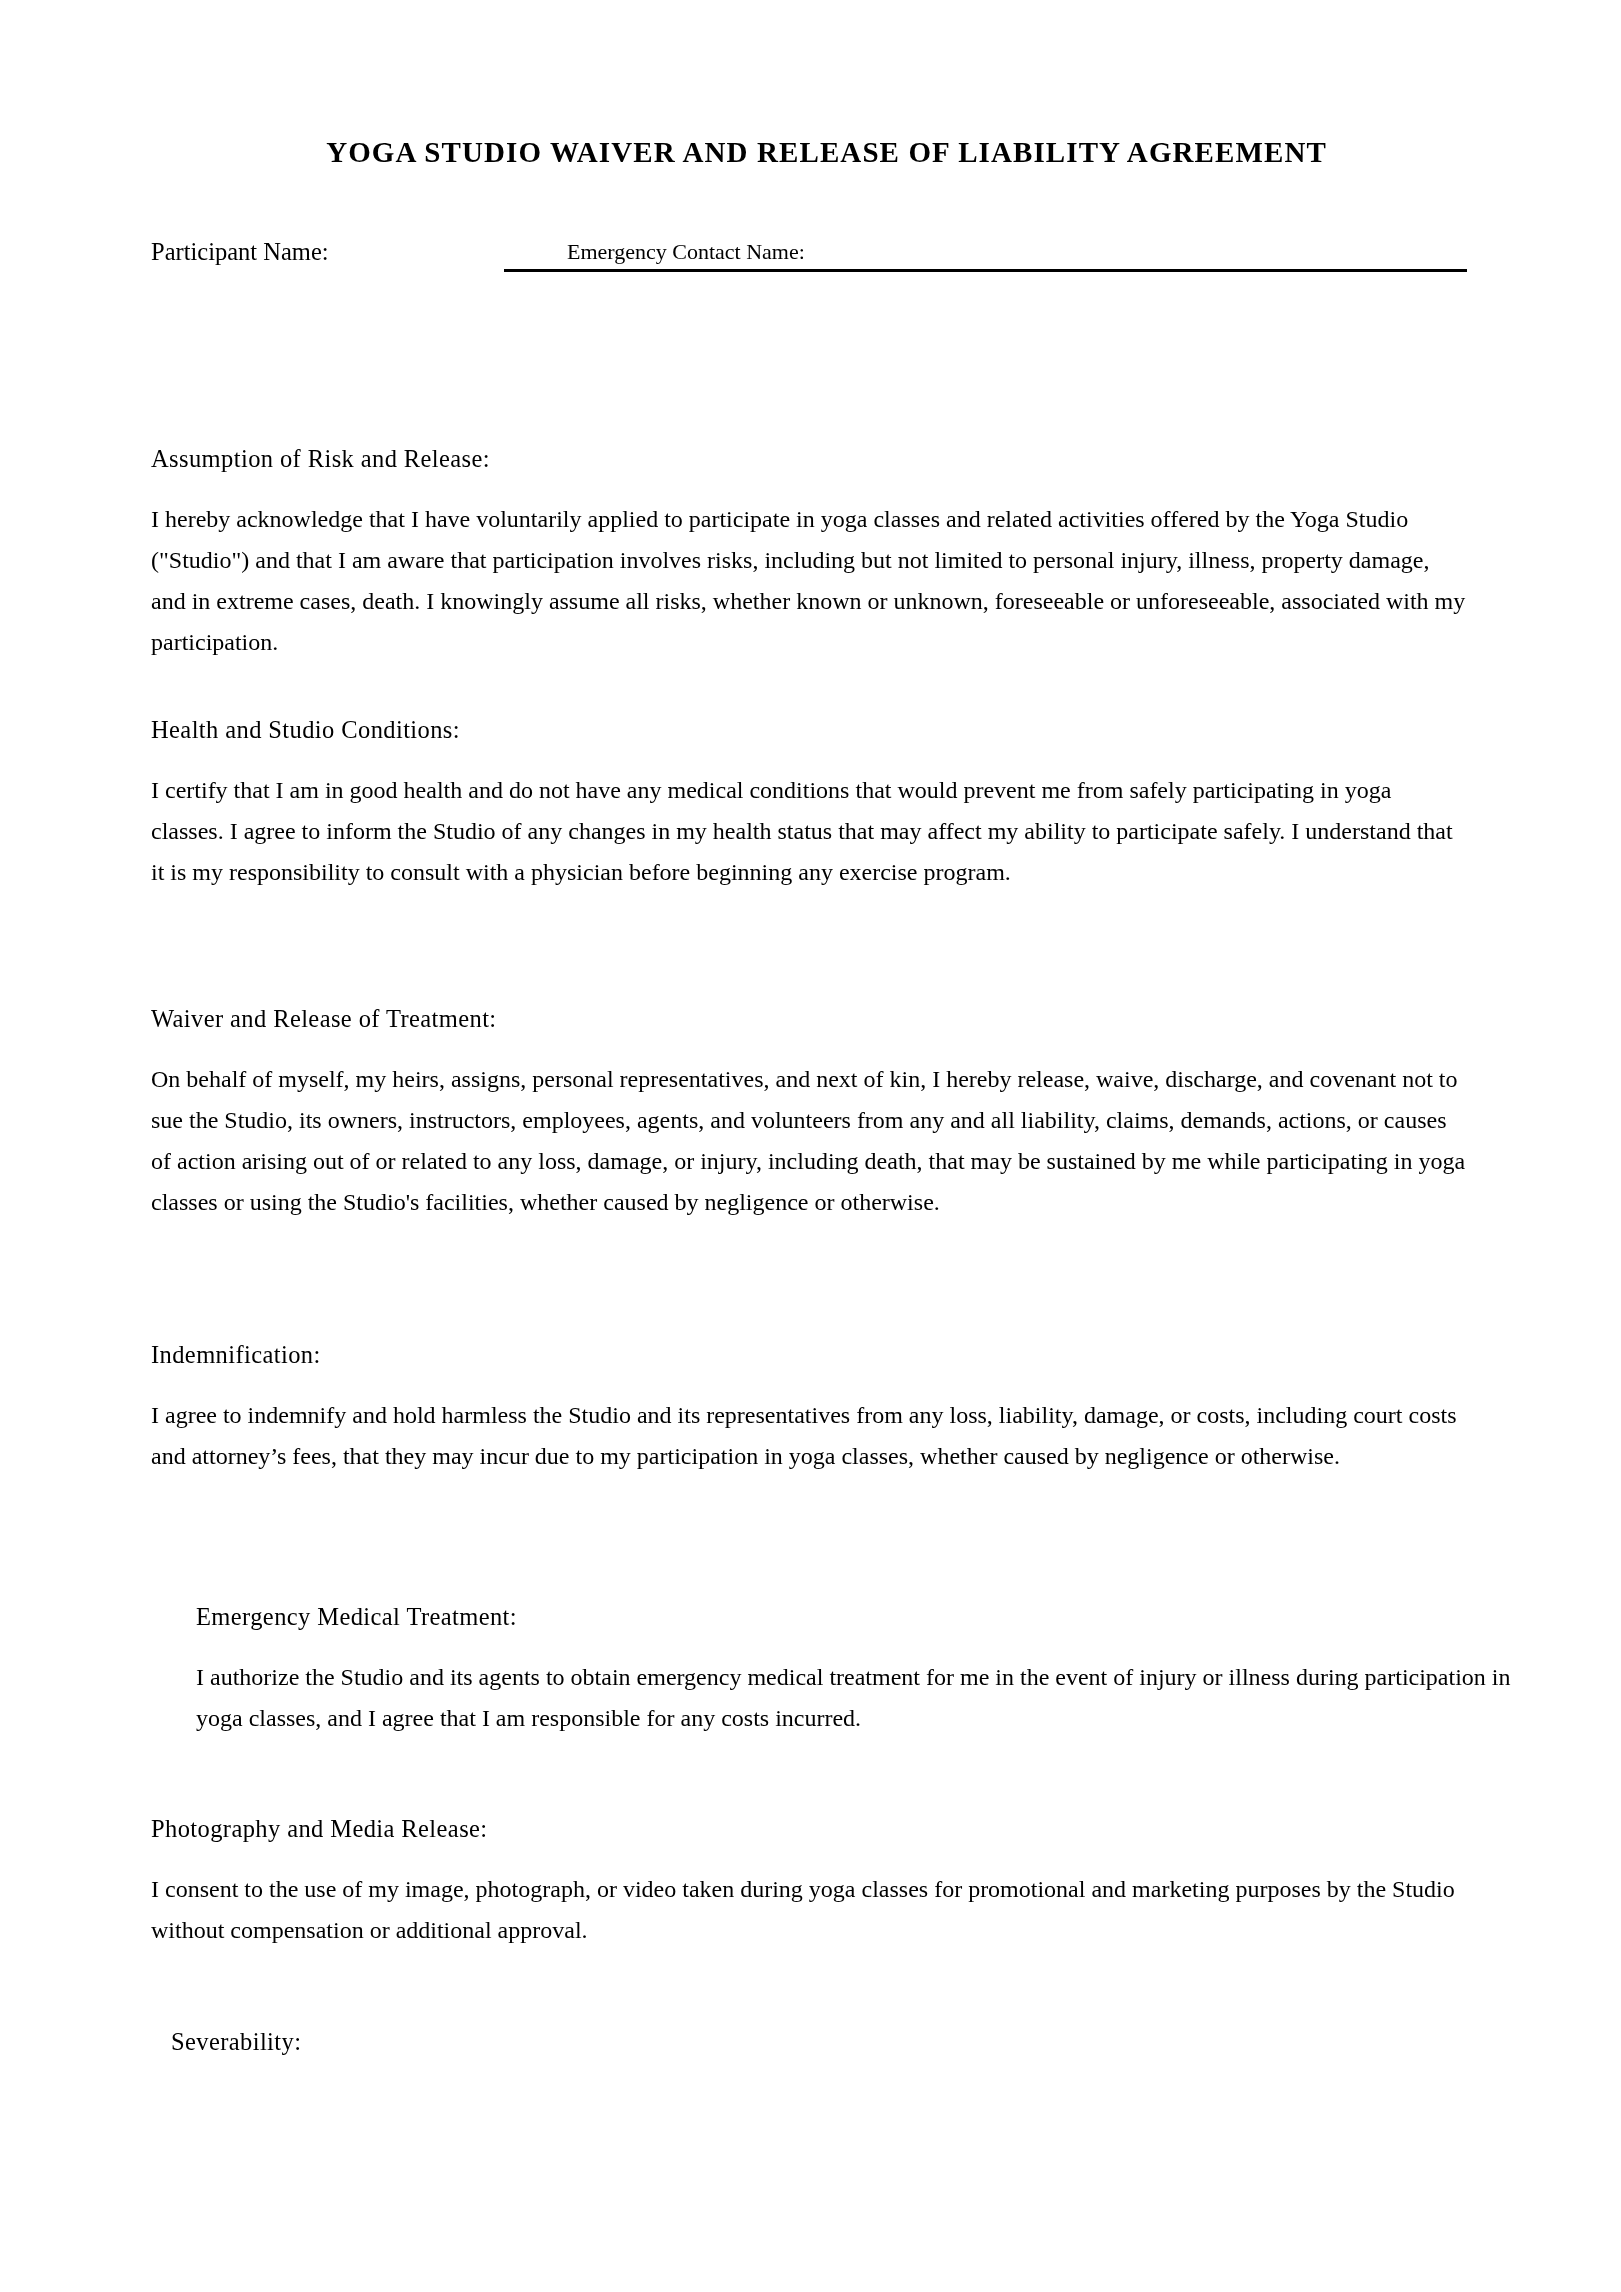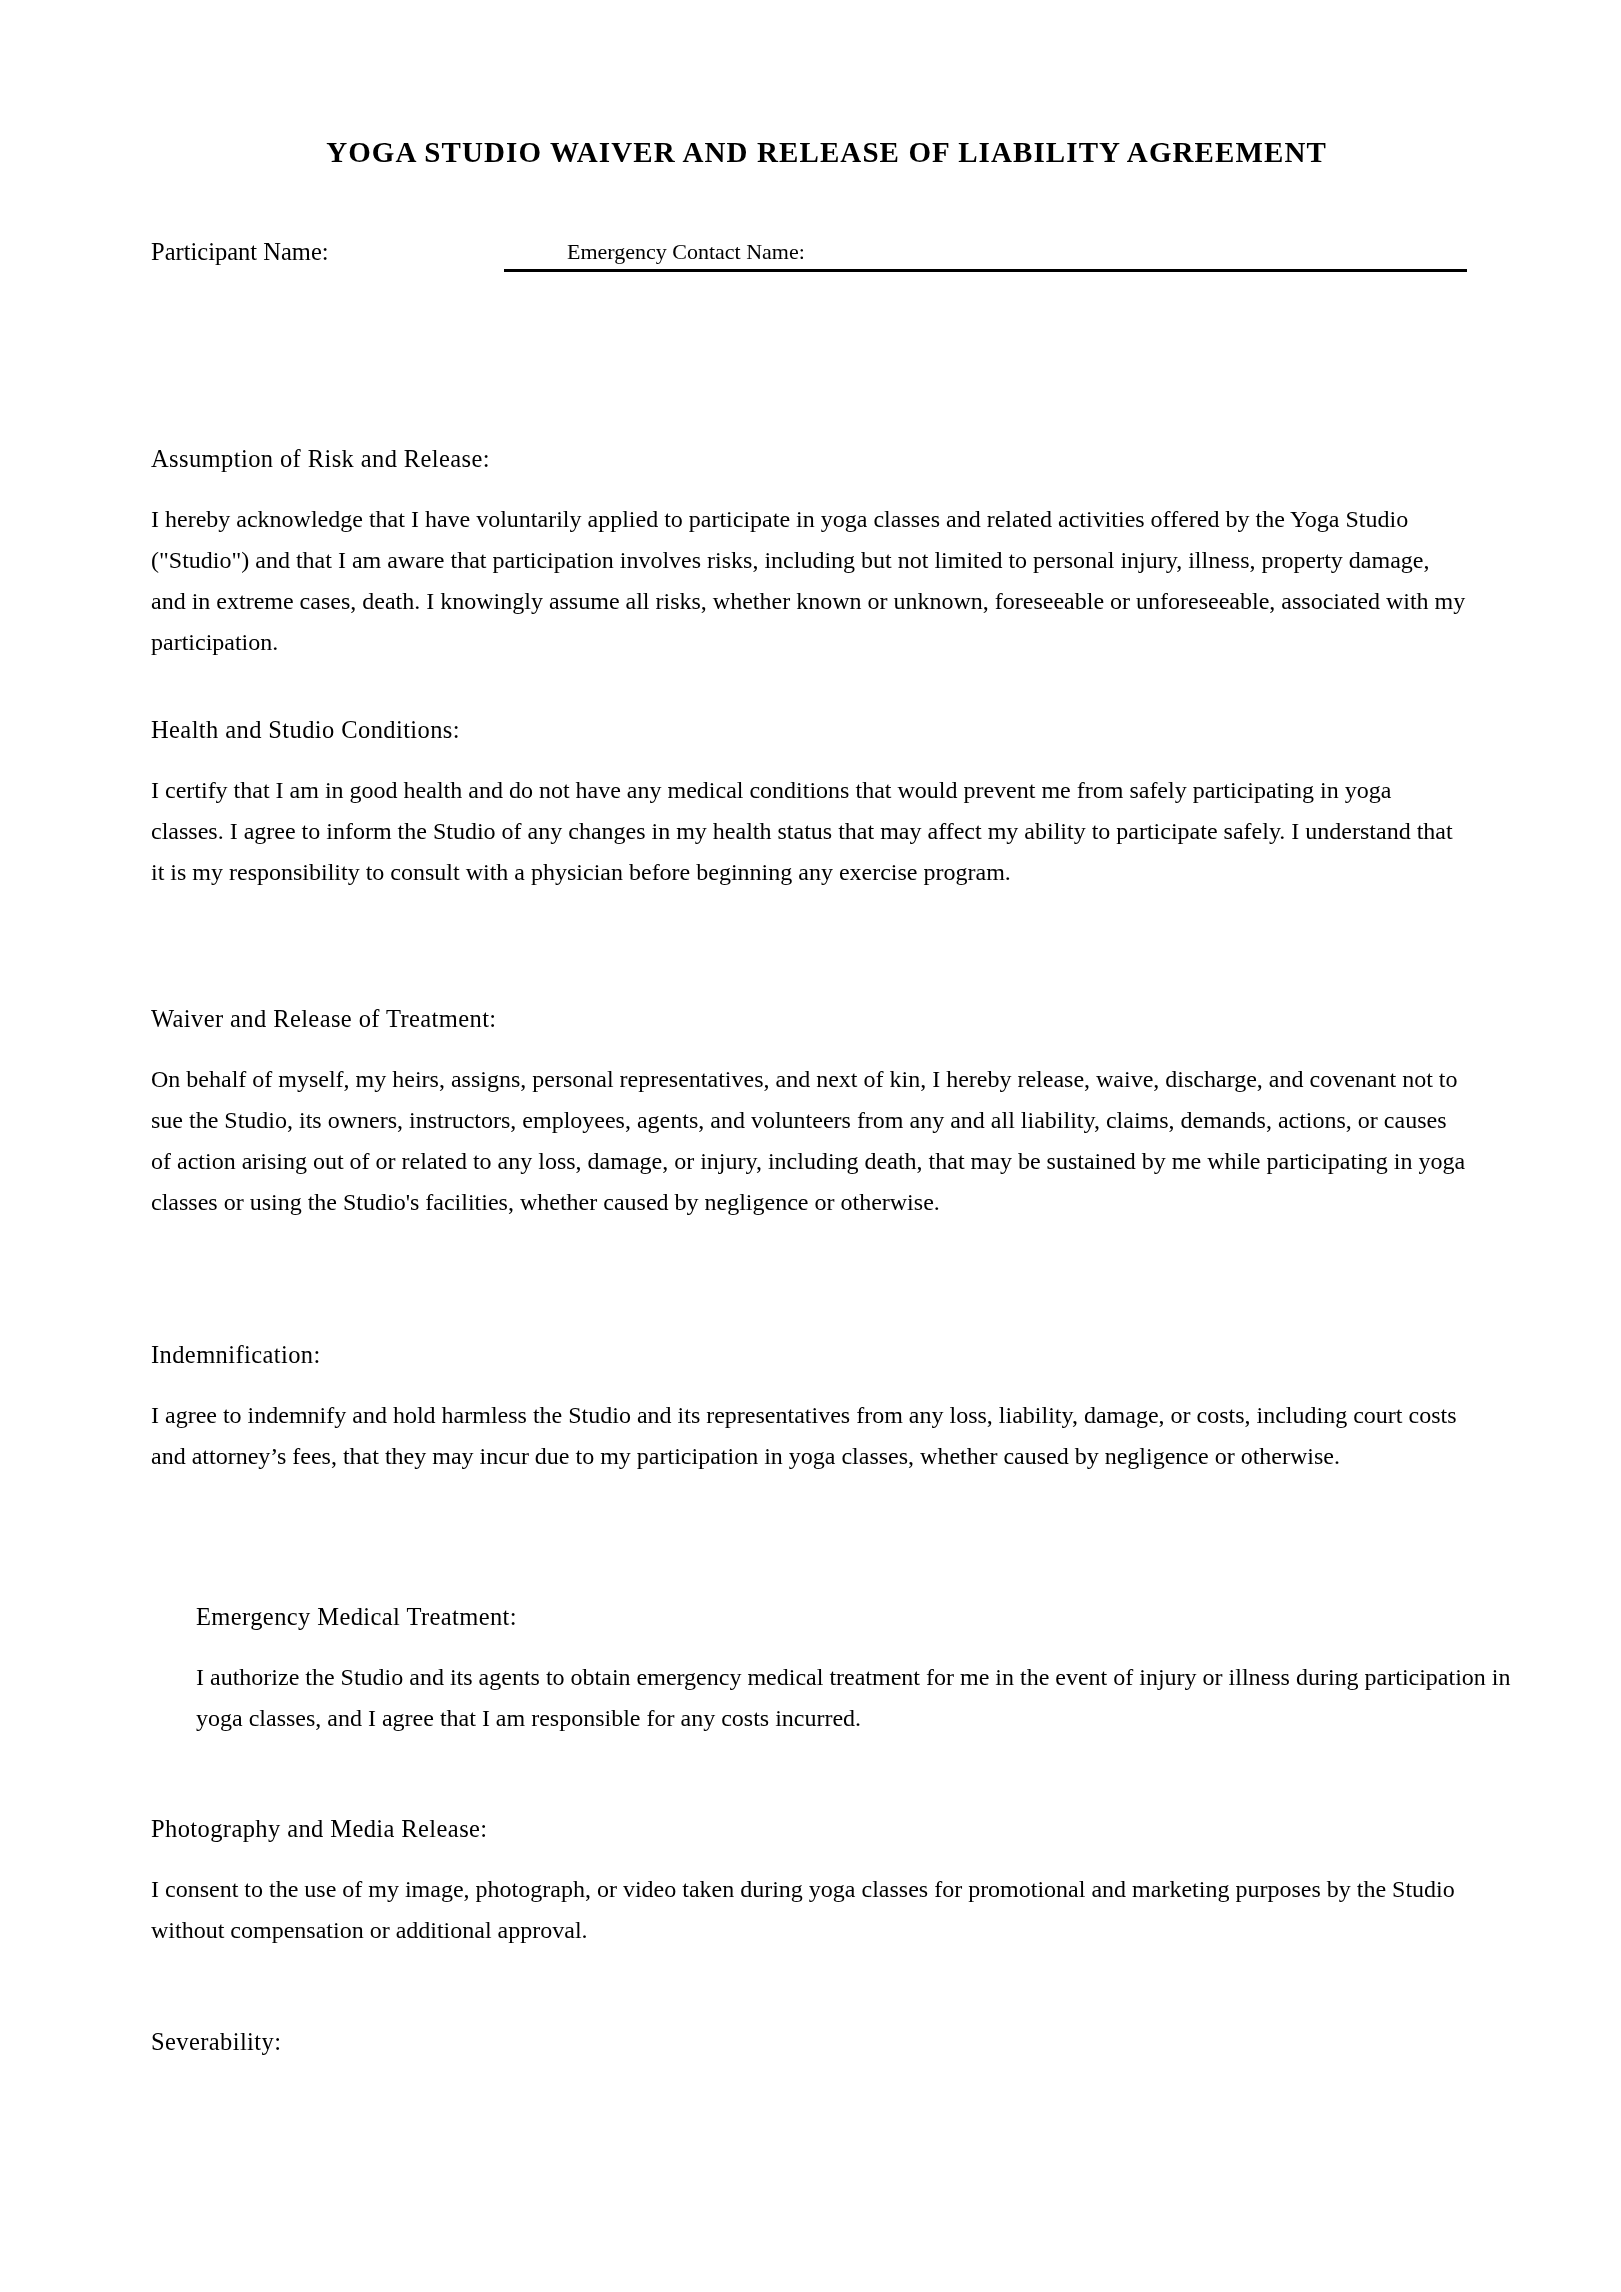--- a/index.html
+++ b/index.html
@@ -107,21 +107,21 @@
     text-align: left;
   }
 
   
   .sec-assumption   { top: 421px; margin-top: 21px; }
   .sec-health       { top: 713px; }
   .sec-waiver       { top: 1002px; }
   .sec-indemnity    { top: 1338px; }
   .sec-emergency    { top: 1600px; margin-left: 45px; }
   .sec-photography  { top: 1812px; }
-  .sec-severability { top: 2025px; }
+  .sec-severability { top: 2025px; margin-left: 20px; }
 </style>
 </head>
 <body>
 
 <div class="page">
 
   <h1 class="doc-title">YOGA STUDIO WAIVER AND RELEASE OF LIABILITY AGREEMENT</h1>
 
   <div class="field-row field-row-1">
     <span class="field-label">Participant Name:</span>

